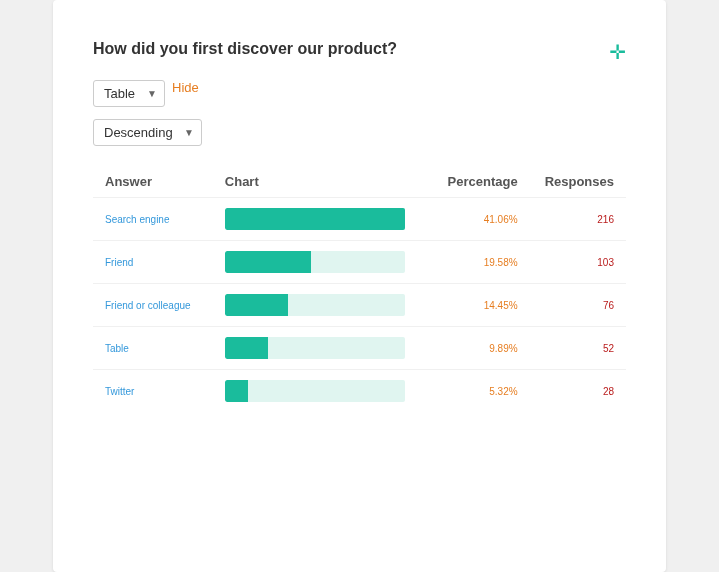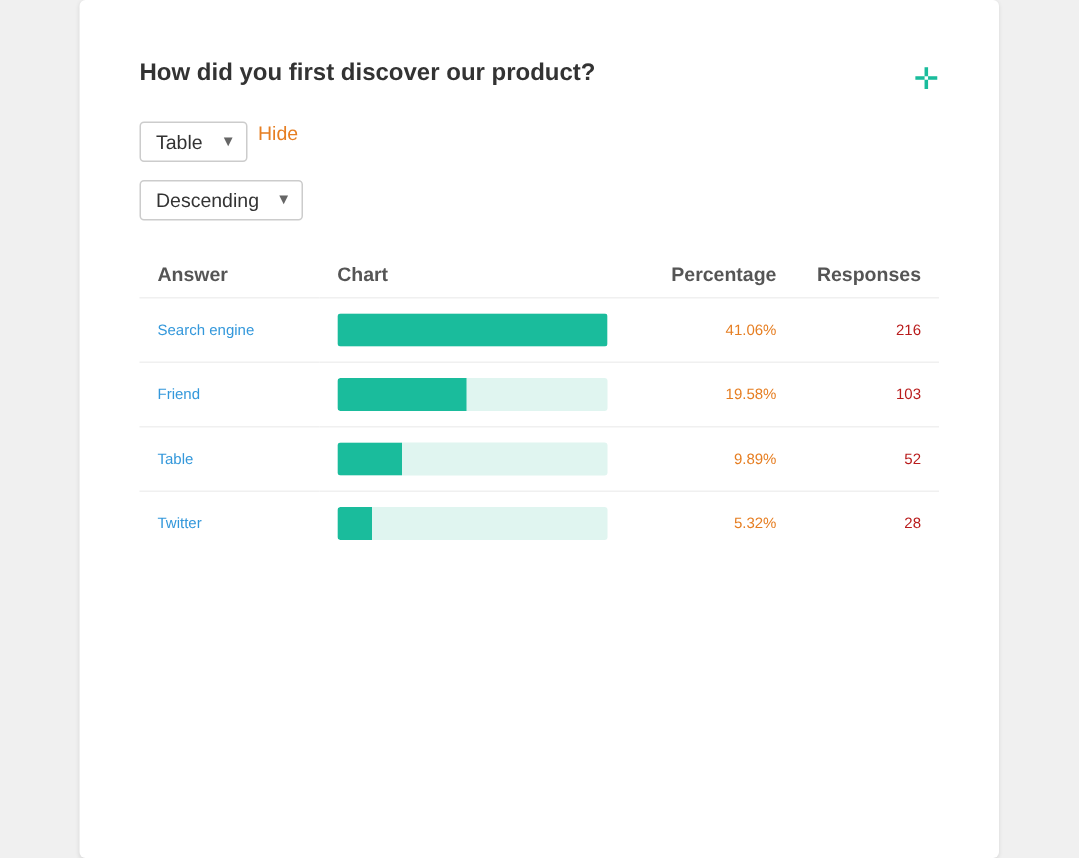--- a/index.html
+++ b/index.html
@@ -182,20 +182,30 @@
           <td class="answer-cell">Friend</td>
           <td class="chart-cell">
             <div class="chart-bar-bg">
               <div class="chart-bar-fill" style="width: 47.6863%;"></div>
             </div>
           </td>
           <td class="percentage-cell">19.58%</td>
           <td class="responses-cell">103</td>
         </tr>
         <tr>
+          <td class="answer-cell">Friend or colleague</td>
+          <td class="chart-cell">
+            <div class="chart-bar-bg">
+              <div class="chart-bar-fill" style="width: 35.1924%;"></div>
+            </div>
+          </td>
+          <td class="percentage-cell">14.45%</td>
+          <td class="responses-cell">76</td>
+        </tr>
+        <tr>
           <td class="answer-cell">Table</td>
           <td class="chart-cell">
             <div class="chart-bar-bg">
               <div class="chart-bar-fill" style="width: 24.0867%;"></div>
             </div>
           </td>
           <td class="percentage-cell">9.89%</td>
           <td class="responses-cell">52</td>
         </tr>
         <tr>

